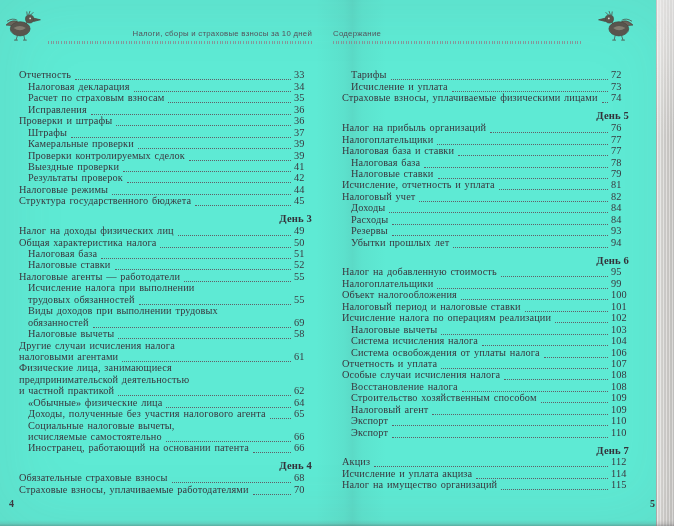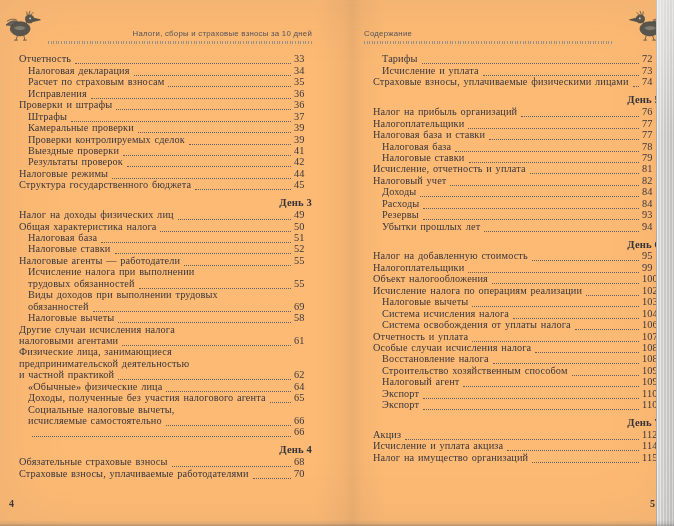--- a/index.html
+++ b/index.html
@@ -1,49 +1,49 @@
 <!DOCTYPE html>
 <html><head>
 <meta charset="utf-8">
 <style>
   html,body{margin:0;padding:0;}
   body{width:674px;height:526px;overflow:hidden;
        font-family:"Liberation Serif","DejaVu Serif",serif;}
-  .photo{position:relative;width:674px;height:526px;background:#fdba74;overflow:hidden;}
+  .photo{position:relative;width:674px;height:526px;background:#5eead4;overflow:hidden;}
   .vignette{position:absolute;inset:0;box-shadow:inset 0 0 70px rgba(95,90,84,.10);pointer-events:none;}
   .spine{position:absolute;left:316px;top:0;width:70px;height:100%;
          background:linear-gradient(90deg,rgba(0,0,0,0) 0%,rgba(60,58,64,.05) 40%,rgba(60,58,64,.09) 52%,rgba(60,58,64,.04) 66%,rgba(0,0,0,0) 100%);}
   .page-edge{position:absolute;top:0;right:0;width:17px;height:100%;
          background:linear-gradient(180deg,rgba(255,255,255,.55) 0,rgba(255,255,255,0) 26%),
                     repeating-linear-gradient(90deg,rgba(255,255,255,.35) 0 1px,rgba(0,0,0,.05) 1px 3px),
                     linear-gradient(90deg,#efeeeb 0,#dcdbd8 35%,#cfcecb 100%);
          border-left:1px solid rgba(0,0,0,.10);}
   .edge-bottom{position:absolute;left:0;bottom:0;width:100%;height:6px;
          background:linear-gradient(180deg,rgba(0,0,0,0) 0,rgba(110,108,112,.16) 60%,rgba(88,86,90,.38) 100%);}
 
   .page{position:absolute;top:12px;}
   .page.left{left:10px;width:302px;}
-  .page.right{left:364px;width:296px;}
+  .page.right{left:333px;width:296px;}
 
   .pg-header{position:relative;height:32px;}
   .pg-header .htxt{position:absolute;bottom:6px;
          font-family:"Liberation Sans","DejaVu Sans",sans-serif;
          font-size:7.8px;letter-spacing:.25px;color:#55535b;}
   .page.left .htxt{right:0;}
   .page.right .htxt{left:0;}
   .hrule{position:absolute;bottom:0;height:3px;opacity:.85;
          background:repeating-linear-gradient(90deg,#8c8a91 0 1px,rgba(0,0,0,0) 1px 2.6px);}
   .page.left .hrule{left:38px;right:0;}
   .page.right .hrule{left:0;right:46px;}
 
   .ornament{position:absolute;bottom:-2px;}
   .page.left .ornament{left:-6px;}
   .page.right .ornament{right:-6px;transform:scaleX(-1);}
 
-  .toc{margin-top:9px;color:#3a383f;}
+  .toc{margin-top:25px;color:#3a383f;}
   .row{display:flex;align-items:flex-end;height:11.45px;overflow:hidden;
        font-size:10.3px;letter-spacing:.12px;word-spacing:1px;}
   .row .txt{white-space:nowrap;}
   .lvl1{padding-left:9px;}
   .lvl2{padding-left:18px;}
   .dots{flex:1 1 auto;min-width:5px;height:2.6px;margin:0 3px 0 4px;
         border-bottom:1px dotted #615f67;}
   .num{flex:0 0 auto;min-width:18px;text-align:left;white-space:nowrap;}
   .day{height:11.45px;margin-top:7px;font-size:10.6px;font-weight:bold;color:#34323a;
        letter-spacing:.15px;text-align:right;}
@@ -218,20 +218,21 @@
         </div>
         <div class="row lvl2 cont">
           <span class="txt">Социальные налоговые вычеты,</span>
         </div>
         <div class="row lvl2">
           <span class="txt">исчисляемые самостоятельно</span>
           <span class="dots"></span>
           <span class="num">66</span>
         </div>
         <div class="row lvl2">
+          <span class="txt">Иностранец, работающий на основании патента</span>
           <span class="dots"></span>
           <span class="num">66</span>
         </div>
         <div class="day">День 4</div>
         <div class="row lvl1">
           <span class="txt">Обязательные страховые взносы</span>
           <span class="dots"></span>
           <span class="num">68</span>
         </div>
         <div class="row lvl1">
@@ -345,20 +346,25 @@
           <span class="txt">Налогоплательщики</span>
           <span class="dots"></span>
           <span class="num">99</span>
         </div>
         <div class="row lvl1">
           <span class="txt">Объект налогообложения</span>
           <span class="dots"></span>
           <span class="num">100</span>
         </div>
         <div class="row lvl1">
+          <span class="txt">Налоговый период и налоговые ставки</span>
+          <span class="dots"></span>
+          <span class="num">101</span>
+        </div>
+        <div class="row lvl1">
           <span class="txt">Исчисление налога по операциям реализации</span>
           <span class="dots"></span>
           <span class="num">102</span>
         </div>
         <div class="row lvl2">
           <span class="txt">Налоговые вычеты</span>
           <span class="dots"></span>
           <span class="num">103</span>
         </div>
         <div class="row lvl2">

